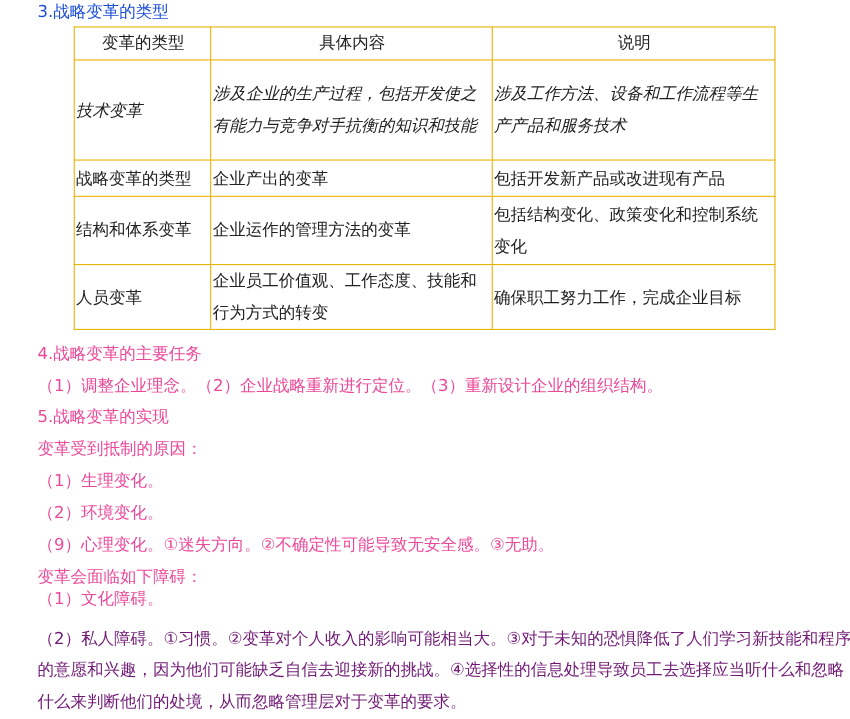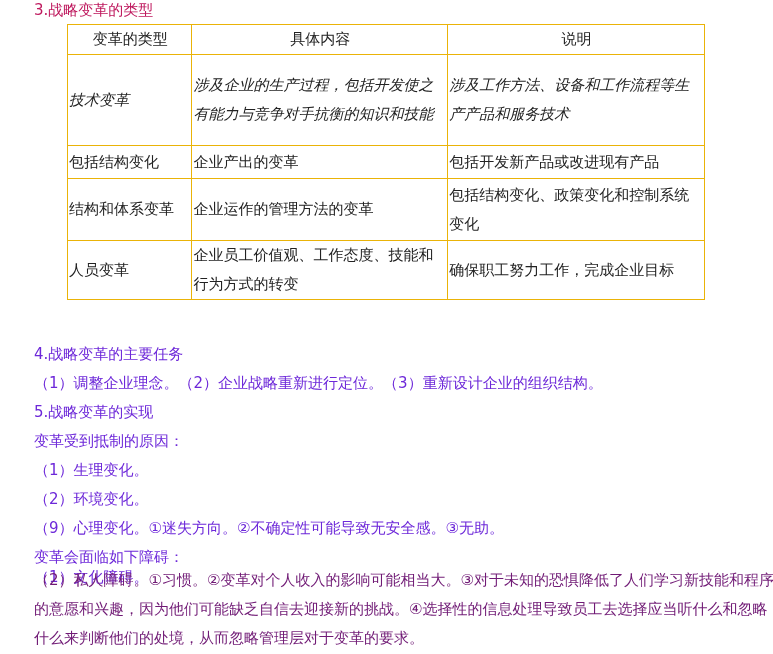--- a/index.html
+++ b/index.html
@@ -4,21 +4,21 @@
 <style>
   html, body { margin: 0; padding: 0; background: #ffffff; }
   body {
     width: 773px; height: 654px; overflow: hidden; position: relative;
     font-family: "DejaVu Sans", "Liberation Sans", sans-serif;
     color: #222222;
     font-size: 15px;
   }
   .heading {
     position: absolute; left: 34px; font-size: 15px; line-height: 20px;
-    white-space: nowrap; color: #be185d;
+    white-space: nowrap; color: #1d4ed8;
   }
   table.types {
     position: absolute; left: 67px; top: 24px;
     border-collapse: collapse;
     width: 638px;
     font-size: 15px;
     color: #222;
   }
   table.types td, table.types th {
     border: 1px solid #eab308;
@@ -28,21 +28,21 @@
     font-weight: normal;
     text-align: left;
     word-break: break-all;
   }
   table.types th { text-align: center; height: 29px; }
   .c1 { width: 123px; }
   .c2 { width: 255px; }
   .c3 { width: 256px; }
   .para {
     position: absolute; left: 34px; font-size: 15px; line-height: 20px;
-    white-space: nowrap; color: #6d28d9; margin-top: 33px;
+    white-space: nowrap; color: #ec4899;
   }
   .long {
     position: absolute; left: 34px; top: 567px; width: 740px;
     font-size: 15px; line-height: 29px; color: #701a75;
     white-space: normal;
   }
 </style>
 </head>
 <body>
 
@@ -54,21 +54,21 @@
     <th class="c1">变革的类型</th>
     <th class="c2">具体内容</th>
     <th class="c3">说明</th>
   </tr>
   <tr style="height:91px;font-style:italic;">
     <td>技术变革</td>
     <td>涉及企业的生产过程，包括开发使之有能力与竞争对手抗衡的知识和技能</td>
     <td>涉及工作方法、设备和工作流程等生产产品和服务技术</td>
   </tr>
   <tr style="height:33px;">
-    <td>包括结构变化</td>
+    <td>战略变革的类型</td>
     <td>企业产出的变革</td>
     <td>包括开发新产品或改进现有产品</td>
   </tr>
   <tr style="height:62px;">
     <td>结构和体系变革</td>
     <td>企业运作的管理方法的变革</td>
     <td>包括结构变化、政策变化和控制系统变化</td>
   </tr>
   <tr style="height:49px;">
     <td>人员变革</td>

